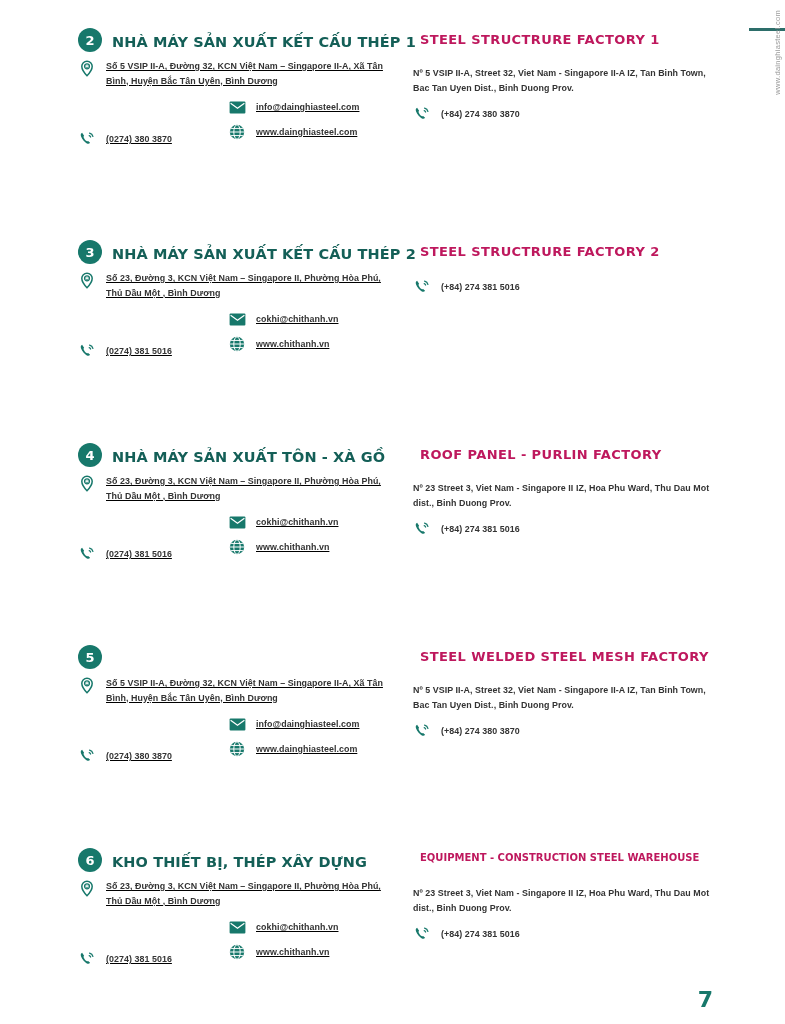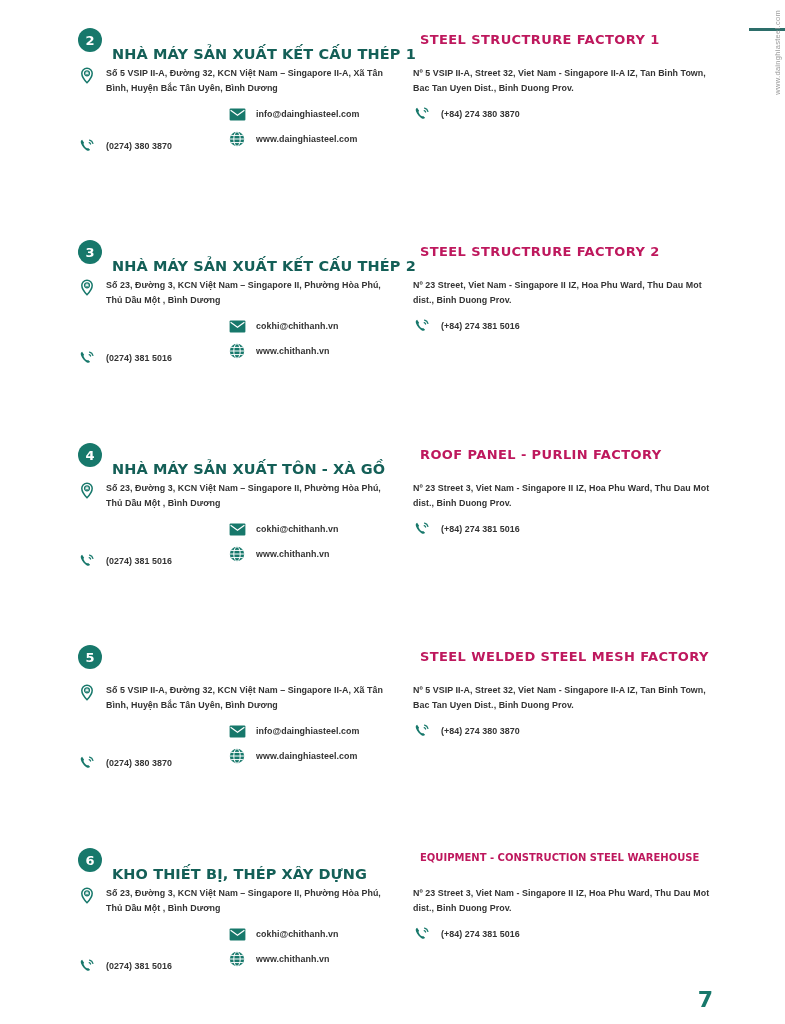--- a/index.html
+++ b/index.html
@@ -80,21 +80,21 @@
     font-weight: 700;
     display: flex;
     align-items: center;
     justify-content: center;
     font-family: "DejaVu Sans", sans-serif;
   }
 
   .title-vi {
     position: absolute;
     left: 112px;
-    top: 18px;
+    top: 6px;
     font-size: 14.5px;
     font-weight: 700;
     letter-spacing: .1px;
     color: #145f57;
     white-space: nowrap;
     font-family: "DejaVu Sans", sans-serif;
   }
 
   .title-en {
     position: absolute;
@@ -103,21 +103,21 @@
     font-size: 13px;
     font-weight: 700;
     letter-spacing: .4px;
     color: #be185d;
     white-space: nowrap;
     font-family: "DejaVu Sans", sans-serif;
   }
   .title-en.tight { letter-spacing: 0; font-size: 10px; }
 
   
-  .col-vi { position: absolute; left: 78px; top: 38px; width: 310px; }
+  .col-vi { position: absolute; left: 78px; top: 31px; width: 310px; text-decoration: underline; }
   .col-en { position: absolute; left: 413px; top: 38px; width: 310px; }
 
   .row {
     display: flex;
     align-items: flex-start;
     margin-bottom: 8px;
   }
 
   .ico {
     flex: 0 0 18px;
@@ -277,23 +277,20 @@
                     <ellipse cx="8" cy="8" rx="3.2" ry="7.2" fill="none" stroke="#ffffff" stroke-width="1"></ellipse>
                     <path d="M.8 8h14.4M2.1 4.4h11.8M2.1 11.6h11.8" stroke="#ffffff" stroke-width="1" fill="none"></path>
                   </svg>
                 </span>
                 <span class="txt link-txt">www.chithanh.vn</span>
               </div>
             </div>
           </div>
         </div>
         <div class="col-en">
-          <div class="row addr-row">
-            <span class="txt">Nº 23 Street, Viet Nam - Singapore II IZ, Hoa Phu Ward, Thu Dau Mot dist., Binh Duong Prov.</span>
-          </div>
           <div class="row">
             <span class="ico">
               <svg width="16" height="16" viewBox="0 0 16 16">
                 <path d="M3.1 1.8c-.9.5-1.6 1.5-1.3 2.8.5 2.6 3.3 6.4 6.1 7.8 1.3.6 2.5.3 3.2-.6l-2-1.9c-.5.4-1 .5-1.5.2-1.2-.8-2.6-2.6-3-3.9-.2-.5 0-1 .5-1.4L3.1 1.8z" fill="#17786b"></path>
                 <path d="M10.6 2.1a4.4 4.4 0 0 1 3.3 3.3" fill="none" stroke="#17786b" stroke-width="1.3" stroke-linecap="round"></path>
                 <path d="M10.2 4.6a2.2 2.2 0 0 1 1.4 1.4" fill="none" stroke="#17786b" stroke-width="1.3" stroke-linecap="round"></path>
               </svg>
             </span>
             <span class="txt phone-txt">(+84) 274 381 5016</span>
           </div>

